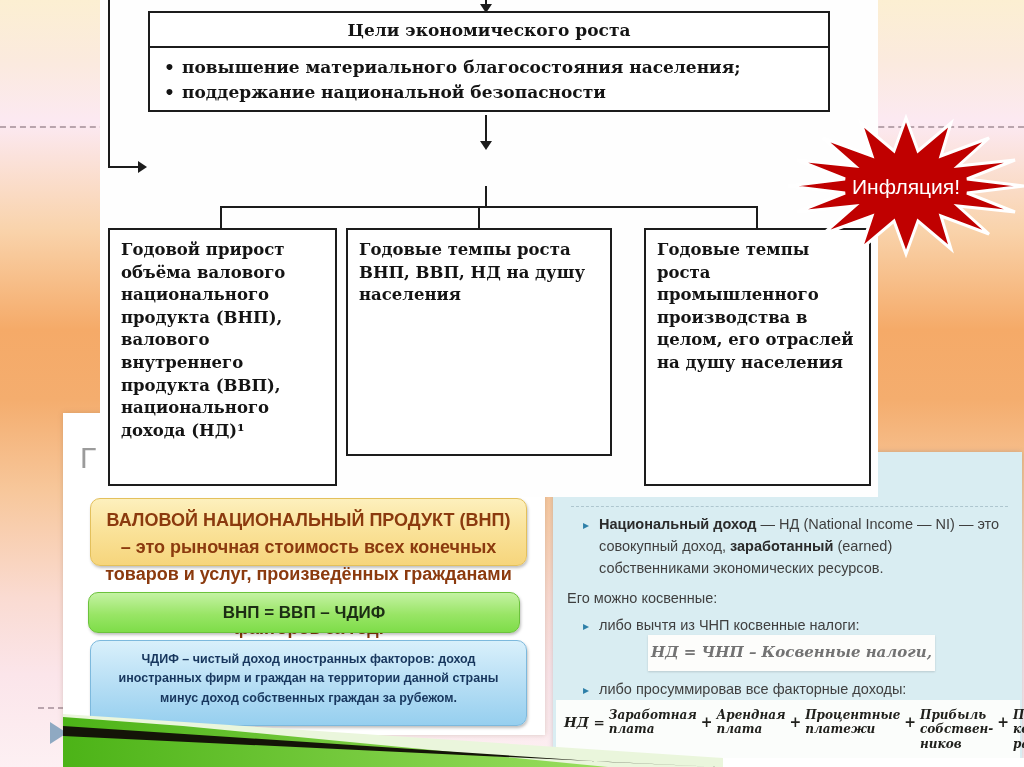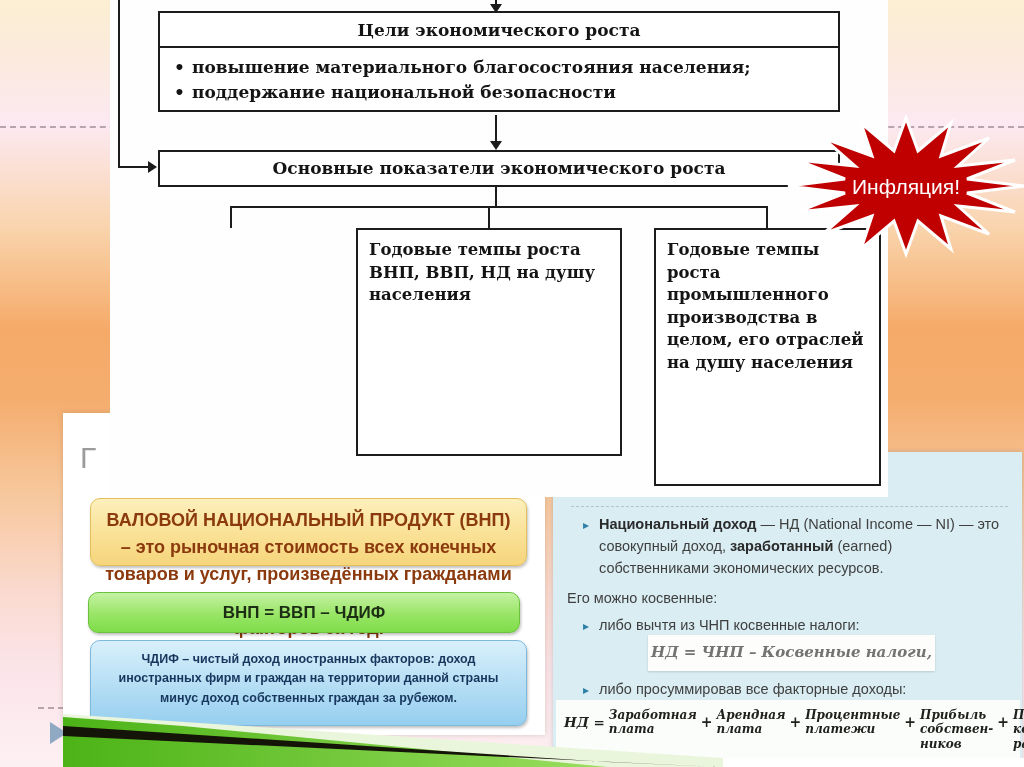--- a/index.html
+++ b/index.html
@@ -10,21 +10,21 @@
     position:relative; width:1024px; height:767px; overflow:hidden;
     background:linear-gradient(180deg,
       #fcefd2 0%, #fbeade 8%, #fce9f2 16%, #f9d3ab 30%,
       #f5aa68 43%, #f4ad6e 52%, #f7c79b 64%, #fadbd2 78%,
       #fbe5ea 88%, #fdf0f3 100%);
   }
 
   .dashed-line { position:absolute; border-top:2px dashed #b9a4ad; z-index:1; }
 
   
-  .scan { position:absolute; left:110px; top:0; width:778px; height:497px;
+  .scan { position:absolute; left:100px; top:0; width:778px; height:497px;
           background:#fefefe; z-index:3; }
   .fc-box { position:absolute; border:2px solid #1c1c1c; background:#fff;
             font-family:"DejaVu Serif", serif; font-weight:bold; color:#141414; }
   .fc-title { text-align:center; font-size:17px; padding:7px 4px 6px; }
   .goals-body { border-top:2px solid #1c1c1c; padding:7px 12px 6px 14px;
                 font-size:17px; line-height:1.45; }
   .goals-body .b-row { display:flex; }
   .goals-body .b-dot { width:18px; flex:0 0 18px; }
   .col-box { font-size:16.5px; line-height:1.37; padding:9px 8px 6px 11px; }
 
@@ -179,24 +179,22 @@
           <span class="b-dot">•</span>
           <span>повышение материального благосостояния населения;</span>
         </div>
         <div class="b-row">
           <span class="b-dot">•</span>
           <span>поддержание национальной безопасности</span>
         </div>
       </div>
     </div>
 
-    <div class="fc-box" style="left:48px; top:150px; width:682px; height:37px;">
-      <div class="fc-title" style="padding-top:6px;">Основные показатели экономического роста</div>
-    </div>
-
+
+    <div class="fc-box col-box" style="left:8px; top:228px; width:229px; height:258px;">Годовой прирост объёма валового национального продукта (ВНП), валового внутреннего продукта (ВВП), национального дохода (НД)¹</div>
     <div class="fc-box col-box" style="left:246px; top:228px; width:266px; height:228px;">Годовые темпы роста ВНП, ВВП, НД на душу населения</div>
     <div class="fc-box col-box" style="left:544px; top:228px; width:227px; height:258px;">Годовые темпы роста промышленного производства в целом, его отраслей на душу населения</div>
   </div>
 
   <svg class="burst" viewBox="0 0 240 144">
     <polygon points="238,72 181,79 229,98 172,92 203,120 155,102 165,135 132,107 120,140 108,107 75,135 86,102 37,120 69,92 11,98 59,79 2,72 59,65 11,46 69,52 37,24 86,42 75,9 108,37 120,4 132,37 165,9 155,42 203,24 172,52 229,46 181,65" fill="#c00000" stroke="#ffffff" stroke-width="3"></polygon>
     <text x="120" y="80" text-anchor="middle">Инфляция!</text>
   </svg>
 
   <div class="bottom-base"></div>

